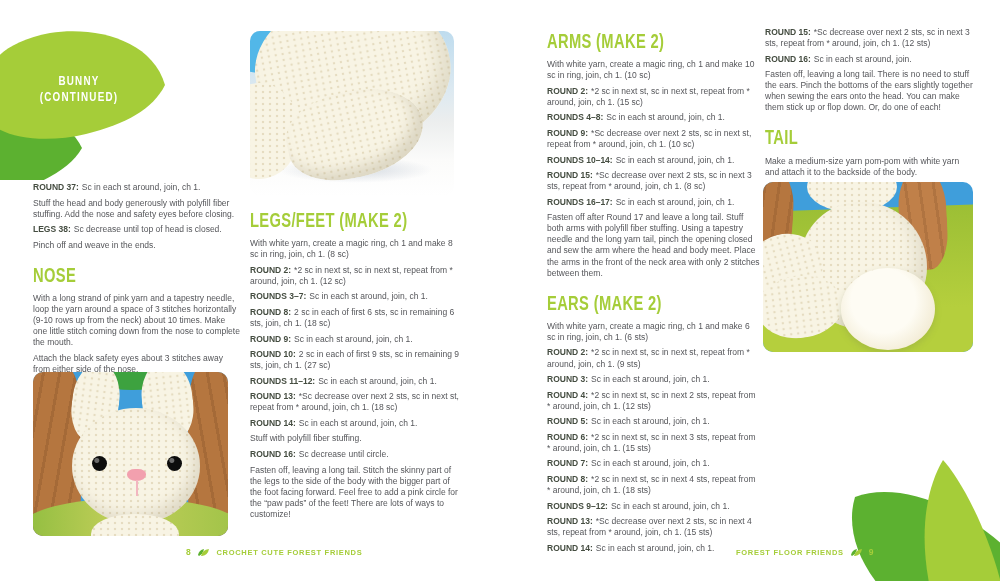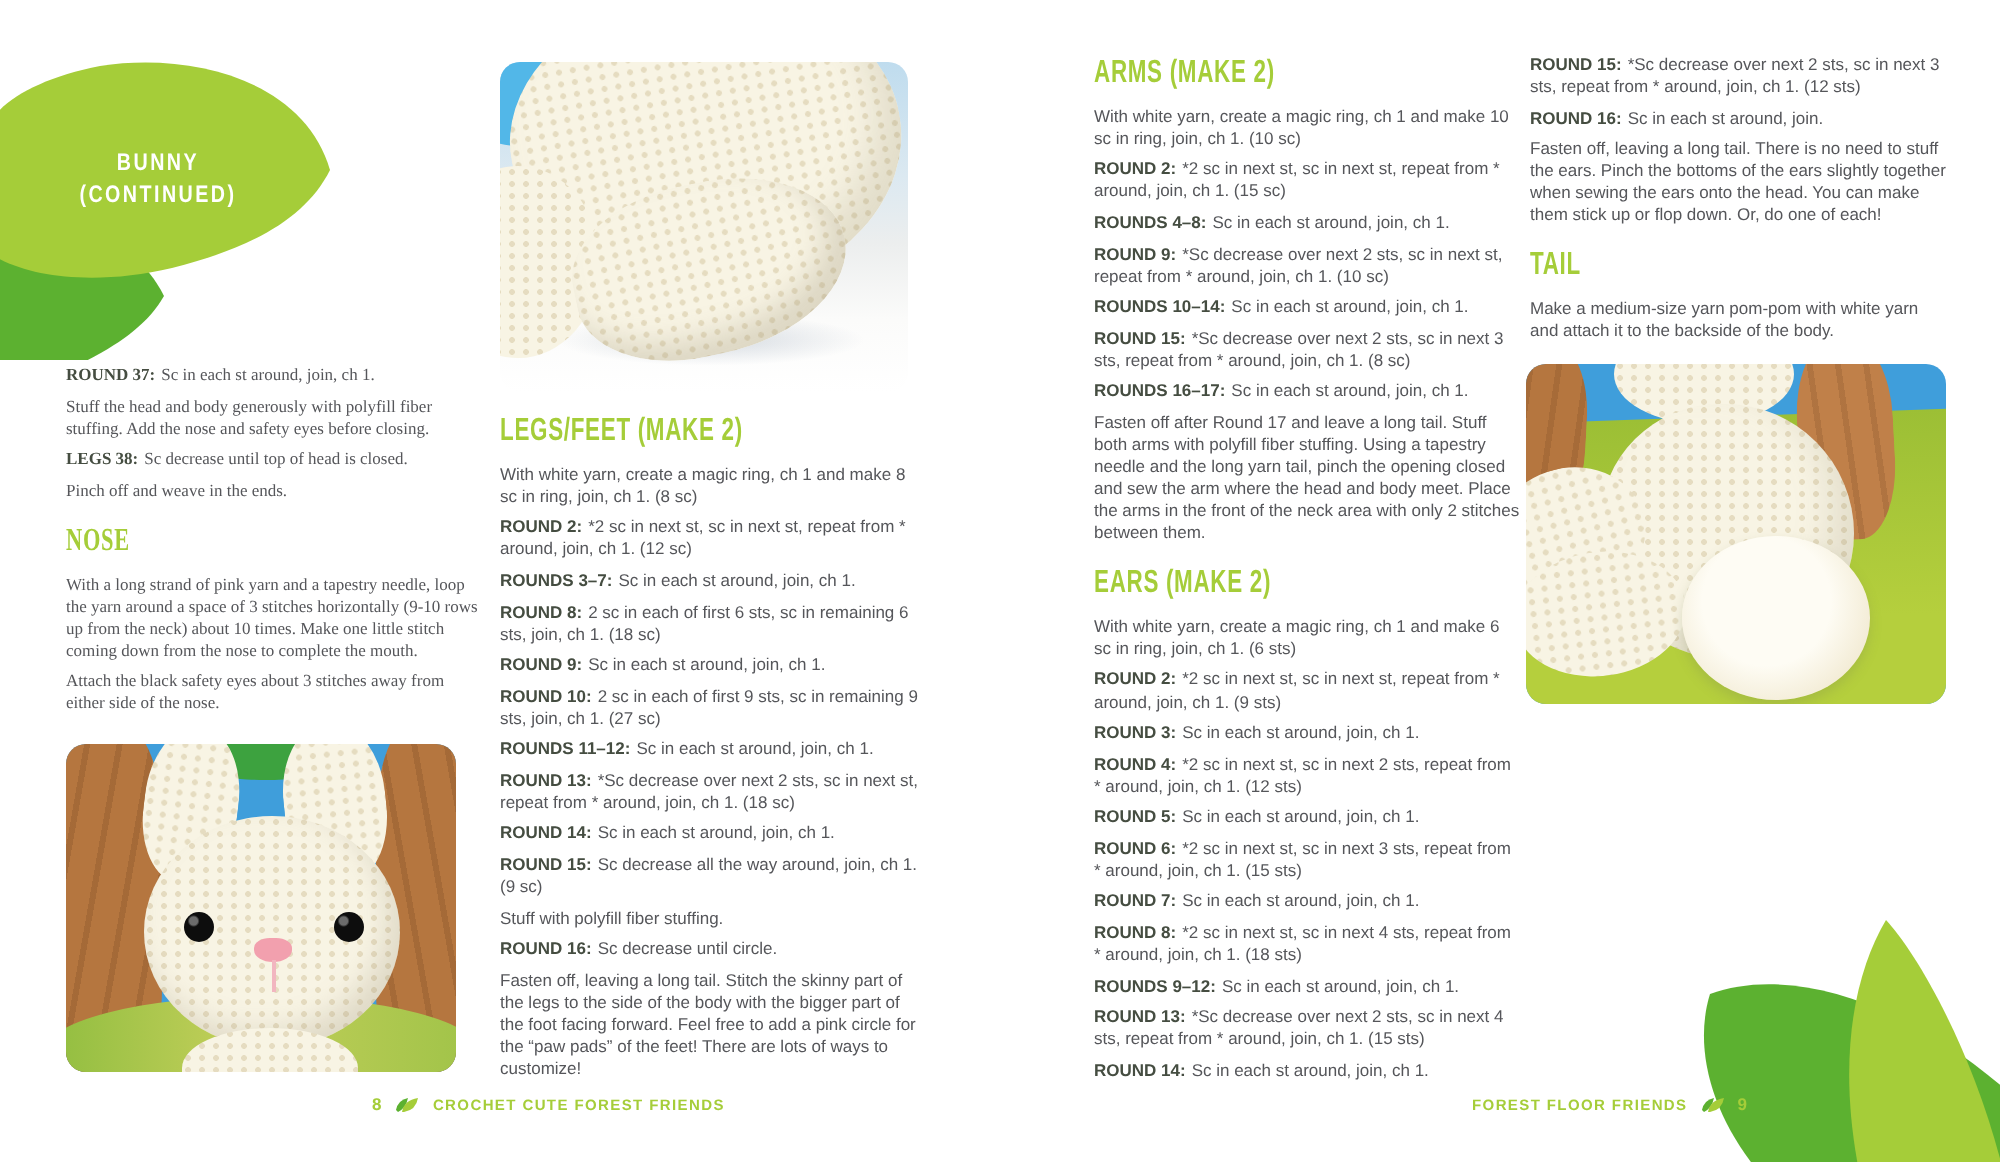--- a/index.html
+++ b/index.html
@@ -1,21 +1,21 @@
 <!DOCTYPE html>
 <html><head>
 <meta charset="utf-8">
 <style>
   html,body{margin:0;padding:0;}
   body{width:1000px;height:581px;position:relative;overflow:hidden;background:#ffffff;
        font-family:"Liberation Sans",sans-serif;}
   .col{position:absolute;font-size:8.5px;line-height:1.3;color:#55565a;}
   .para{margin:0 0 4.5px 0;}
   .lbl{font-weight:700;color:#454d41;margin-right:3px;}
-  .heading{margin:10px 0 5px;font-size:16px;font-weight:700;color:#a5cd39;letter-spacing:.5px;}
+  .heading{margin:10px 0 5px;font-size:21px;font-weight:700;color:#a5cd39;letter-spacing:.5px;}
   .heading:first-child{margin-top:0;}
   .hinner{display:inline-block;transform:scaleX(.7);transform-origin:0 60%;white-space:nowrap;}
   
   .leaf-art{position:absolute;pointer-events:none;}
   .leaf-title{position:absolute;left:8px;top:54px;width:142px;text-align:center;color:#fff;
               font-weight:700;font-size:12px;line-height:1.3;letter-spacing:1.5px;}
   .leaf-title span{display:block;transform:scaleX(.82);}
   
   .photo{position:absolute;border-radius:10px;overflow:hidden;}
   .photo *{position:absolute;}
@@ -32,21 +32,21 @@
 
 <svg class="leaf-art" style="left:0;top:20px;" width="180" height="160" viewBox="0 0 180 160">
   <path fill="#5cb130" d="M82,128 C66,96 28,85 -6,88 L-6,162 L40,162 C60,152 74,142 82,128 Z"></path>
   <path fill="#a5cd39" d="M165,65 C152,20 96,6 50,13 C18,19 -4,33 -6,45 L-6,106 C12,119 48,123 86,114 C126,104 153,89 165,65 Z"></path>
 </svg>
 <div class="leaf-title" style="top:74px;">
   <span>BUNNY</span>
   <span>(CONTINUED)</span>
 </div>
 
-<div class="col" style="left:33px;top:182px;width:208px;font-family:Liberation Serif, serif;">
+<div class="col" style="left:33px;top:182px;width:208px;">
   <div>
 
       <p class="para"><span class="lbl">ROUND 37:</span><span>Sc in each st around, join, ch 1.</span></p>
 
       <p class="para"><span>Stuff the head and body generously with polyfill fiber stuffing. Add the nose and safety eyes before closing.</span></p>
 
       <p class="para"><span class="lbl">LEGS 38:</span><span>Sc decrease until top of head is closed.</span></p>
 
       <p class="para"><span>Pinch off and weave in the ends.</span></p>
     </div>
@@ -97,21 +97,20 @@
       <p class="para"><span class="lbl">ROUND 9:</span><span>Sc in each st around, join, ch 1.</span></p>
 
       <p class="para"><span class="lbl">ROUND 10:</span><span>2 sc in each of first 9 sts, sc in remaining 9 sts, join, ch 1. (27 sc)</span></p>
 
       <p class="para"><span class="lbl">ROUNDS 11–12:</span><span>Sc in each st around, join, ch 1.</span></p>
 
       <p class="para"><span class="lbl">ROUND 13:</span><span>*Sc decrease over next 2 sts, sc in next st, repeat from * around, join, ch 1. (18 sc)</span></p>
 
       <p class="para"><span class="lbl">ROUND 14:</span><span>Sc in each st around, join, ch 1.</span></p>
 
-      <p class="para"><span class="lbl">ROUND 15:</span><span>Sc decrease all the way around, join, ch 1. (9 sc)</span></p>
 
       <p class="para"><span>Stuff with polyfill fiber stuffing.</span></p>
 
       <p class="para"><span class="lbl">ROUND 16:</span><span>Sc decrease until circle.</span></p>
 
       <p class="para"><span>Fasten off, leaving a long tail. Stitch the skinny part of the legs to the side of the body with the bigger part of the foot facing forward. Feel free to add a pink circle for the “paw pads” of the feet! There are lots of ways to customize!</span></p>
     </div>
 </div>
 
 <div class="col" style="left:547px;top:27px;width:213px;">

